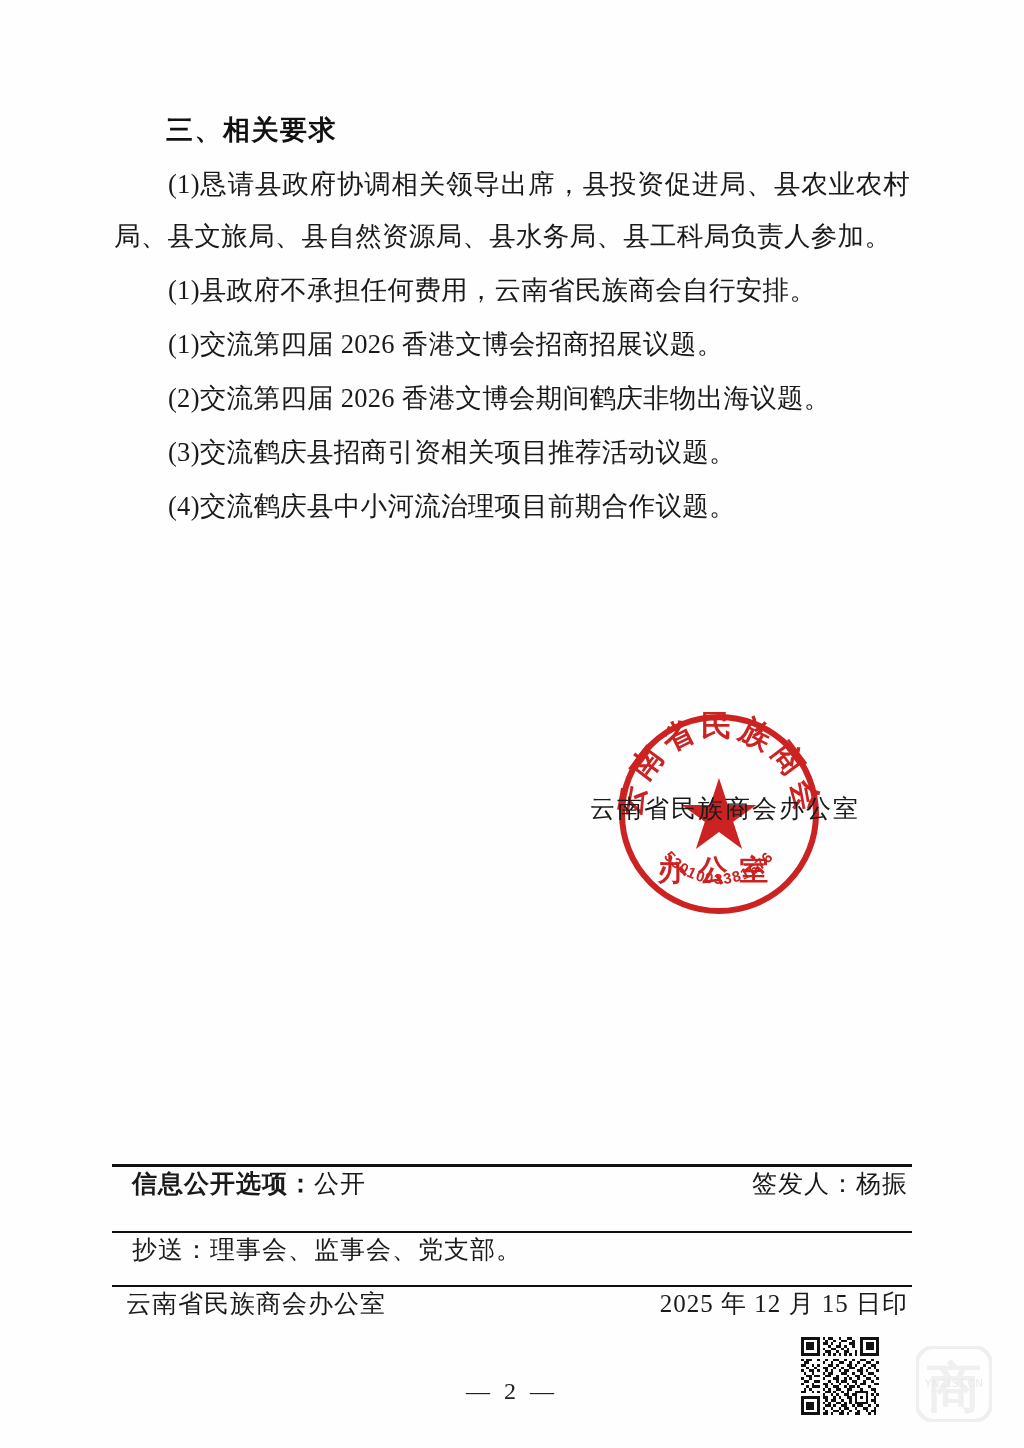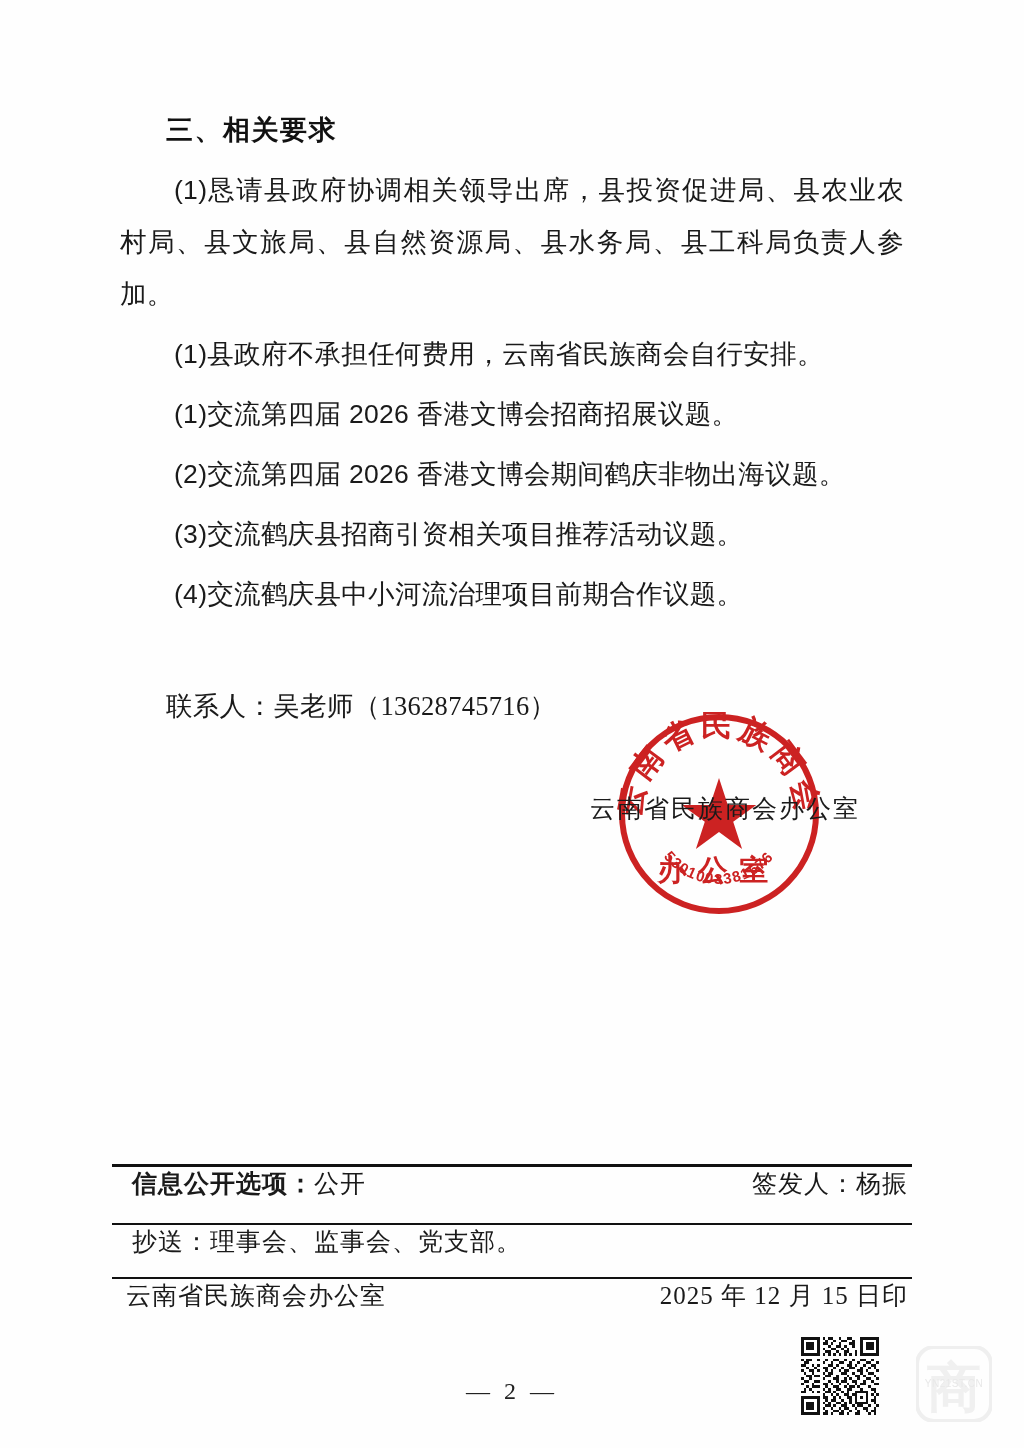--- a/index.html
+++ b/index.html
@@ -34,26 +34,26 @@
     font-size: 27px;
     line-height: 52px;
     letter-spacing: 1.5px;
     text-indent: 54px;
     color: #111;
     margin: 0;
     white-space: nowrap;
   }
 
   .para {
-    font-family: Liberation Sans, sans-serif;
+    font-family: Liberation Serif, serif;
     font-size: 26.5px;
     line-height: 52px;
     letter-spacing: 0.3px;
     text-indent: 54px;
-    margin: 8px;
+    margin: 2px;
     color: #1a1a1a;
     text-align: justify;
     text-justify: inter-ideograph;
   }
 
   .contact-line {
     font-family: "Liberation Serif", "DejaVu Serif", serif;
     font-size: 26.5px;
     line-height: 52px;
     letter-spacing: 0.3px;
@@ -109,21 +109,21 @@
     display: flex;
     justify-content: space-between;
     align-items: baseline;
     font-family: "Liberation Serif", "DejaVu Serif", serif;
     font-size: 25px;
     letter-spacing: 1px;
     color: #1a1a1a;
   }
   .footer-row.release {
     height: 48px;
-    padding: 0 4px 8px 20px;
+    padding: 0 4px 16px 20px;
   }
   .footer-row.release .left {
     font-family: "Liberation Sans", "DejaVu Sans", sans-serif;
     font-weight: bold;
     font-size: 25px;
   }
   .footer-row.release .left .val { font-weight: normal; }
   .footer-row.copyto {
     height: 52px;
     padding: 0 4px 0 20px;
@@ -183,21 +183,20 @@
     <p class="para">(1)交流第四届 2026 香港文博会招商招展议题。</p>
 
     <p class="para">(2)交流第四届 2026 香港文博会期间鹤庆非物出海议题。</p>
 
     <p class="para">(3)交流鹤庆县招商引资相关项目推荐活动议题。</p>
 
     <p class="para">(4)交流鹤庆县中小河流治理项目前期合作议题。</p>
 
     <div class="spacer-line"></div>
 
-    <p class="contact-line">联系人：吴老师（13628745716）</p>
   </div>
 
   <div class="seal">
     <svg viewBox="0 0 204 204" xmlns="http://www.w3.org/2000/svg">
       <defs>
         <path id="sealTopArc" d="M 24 102 A 78 78 0 0 1 180 102"></path>
         <path id="sealBotArc" d="M 32 102 A 70 70 0 0 0 172 102"></path>
       </defs>
 
       <circle cx="102" cy="102" r="97" fill="none" stroke="#cc2222" stroke-width="6"></circle>

